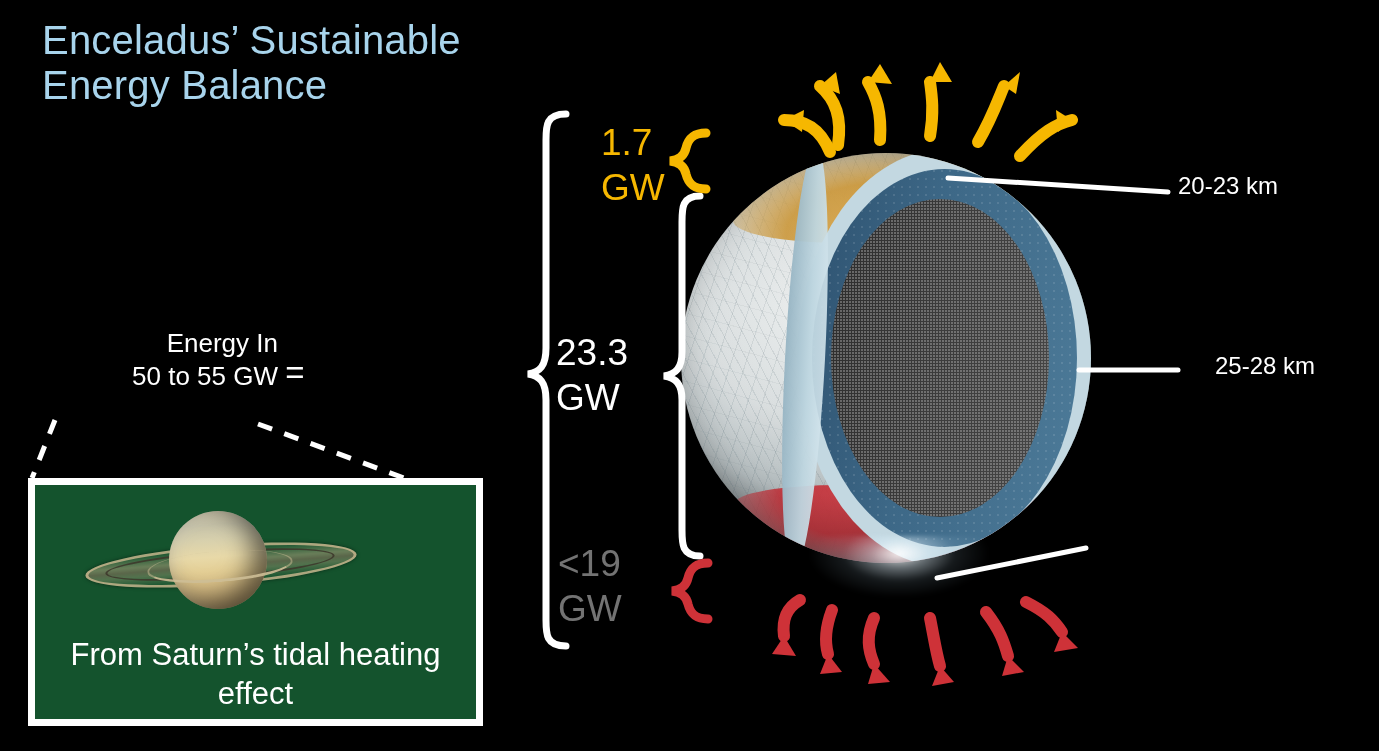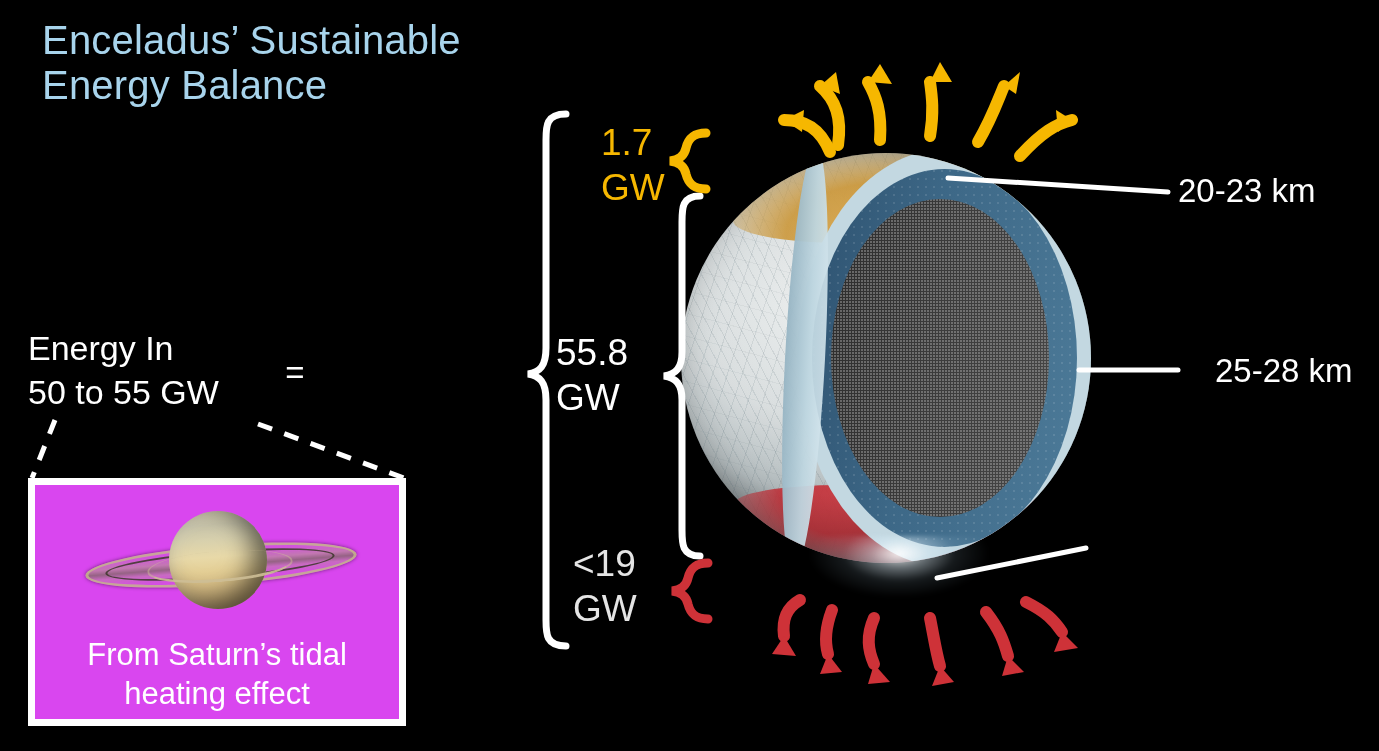--- a/index.html
+++ b/index.html
@@ -36,22 +36,22 @@
   #energy-eq {
     position: absolute;
     left: 20px;
     top: 327px;
     width: 510px;
     height: 100px;
     color: #ffffff;
   }
   .eq-col {
     position: absolute;
-    text-align: left;
-    font-size: 34px;
+    text-align: right;
+    font-size: 26px;
     line-height: 1.28;
     white-space: pre-line;
   }
   #energy-in  { left: 8px;   top: 0px;  width: 250px; }
   #energy-out { left: 282px; top: 0px;  width: 226px; }
   #eq-sign {
     position: absolute;
     left: 257px;
     top: 27px;
     width: 36px;
@@ -191,24 +191,24 @@
     height: 80px;
     background: radial-gradient(ellipse 50% 55% at 50% 22%, rgba(255,255,255,0.92) 0%, rgba(220,238,248,0.45) 32%, rgba(180,215,235,0.12) 62%, rgba(0,0,0,0) 100%);
     filter: blur(2px);
   }
 
   
   #saturn-box {
     position: absolute;
     left: 28px;
     top: 478px;
-    width: 378px;
+    width: 455px;
     height: 248px;
     border: 7px solid #ffffff;
-    background: #d946ef;
+    background: #14532d;
     box-sizing: border-box;
     overflow: hidden;
   }
   #saturn-img {
     position: absolute;
     left: 0; top: 4px;
     width: 364px;
     height: 150px;
   }
   .sat-planet {
@@ -262,21 +262,21 @@
     font-size: 31px;
     line-height: 1.26;
     text-align: center;
     white-space: pre-line;
   }
 
   
   .km-label {
     position: absolute;
     color: #ffffff;
-    font-size: 33px;
+    font-size: 24px;
     white-space: nowrap;
   }
   #km-crust  { left: 1178px; top: 172px; }
   #km-ocean  { left: 1188px; top: 352px; margin-left: 27px; }
   #km-core   { left: 1097px; top: 531px; }
 </style>
 </head>
 <body>
 
 <div id="stage">
@@ -284,23 +284,23 @@
   <div id="title" style="color: rgb(168, 212, 236);">Enceladus’ Sustainable Energy Balance</div>
 
   <div id="energy-eq">
     <div class="eq-col" id="energy-in">Energy In
 50 to 55 GW</div>
     <div id="eq-sign">=</div>
   </div>
 
   <div class="gw" id="gw-top" style="color: rgb(246, 183, 0);">1.7
 GW</div>
-  <div class="gw" id="gw-mid" style="color: rgb(255, 255, 255);">55.8
+  <div class="gw" id="gw-mid" style="color: rgb(255, 255, 255);">23.3
 GW</div>
-  <div class="gw" id="gw-bottom" style="color: #e5e5e5; margin-left: 15px;">&lt;19
+  <div class="gw" id="gw-bottom" style="color: #737373;">&lt;19
 GW</div>
 
   <div id="moon-wrap">
 
     <div id="moon">
       <div class="surface-tex"></div>
       <div class="cap-north"></div>
       <div class="cap-south"></div>
       <div class="limb-shade"></div>
     </div>

